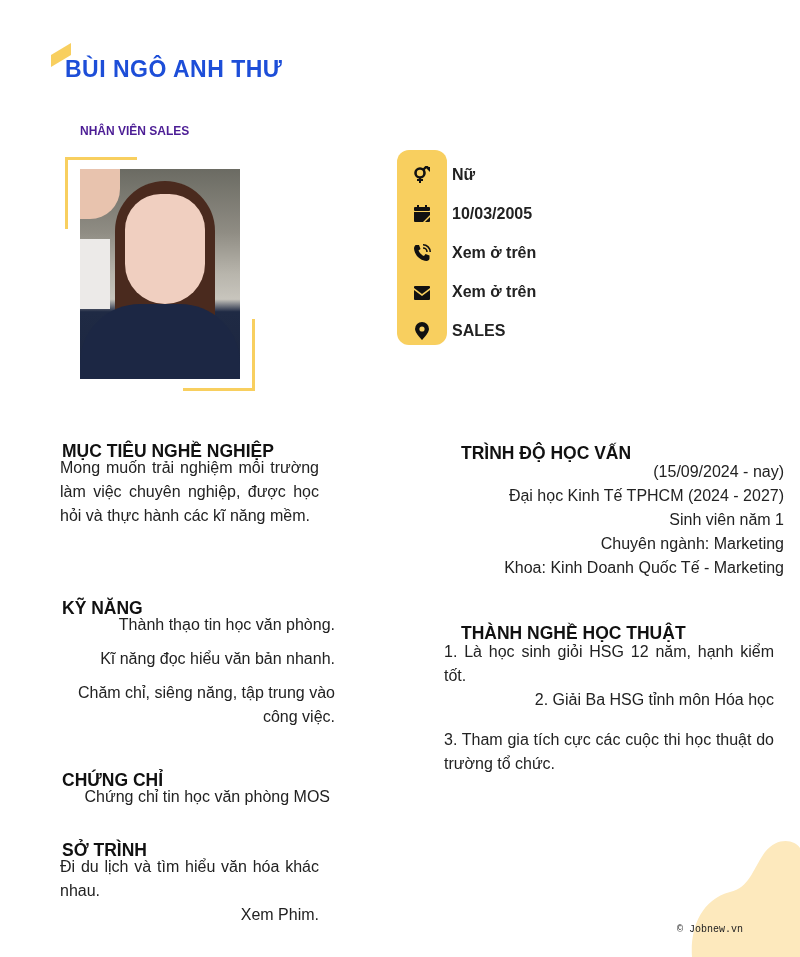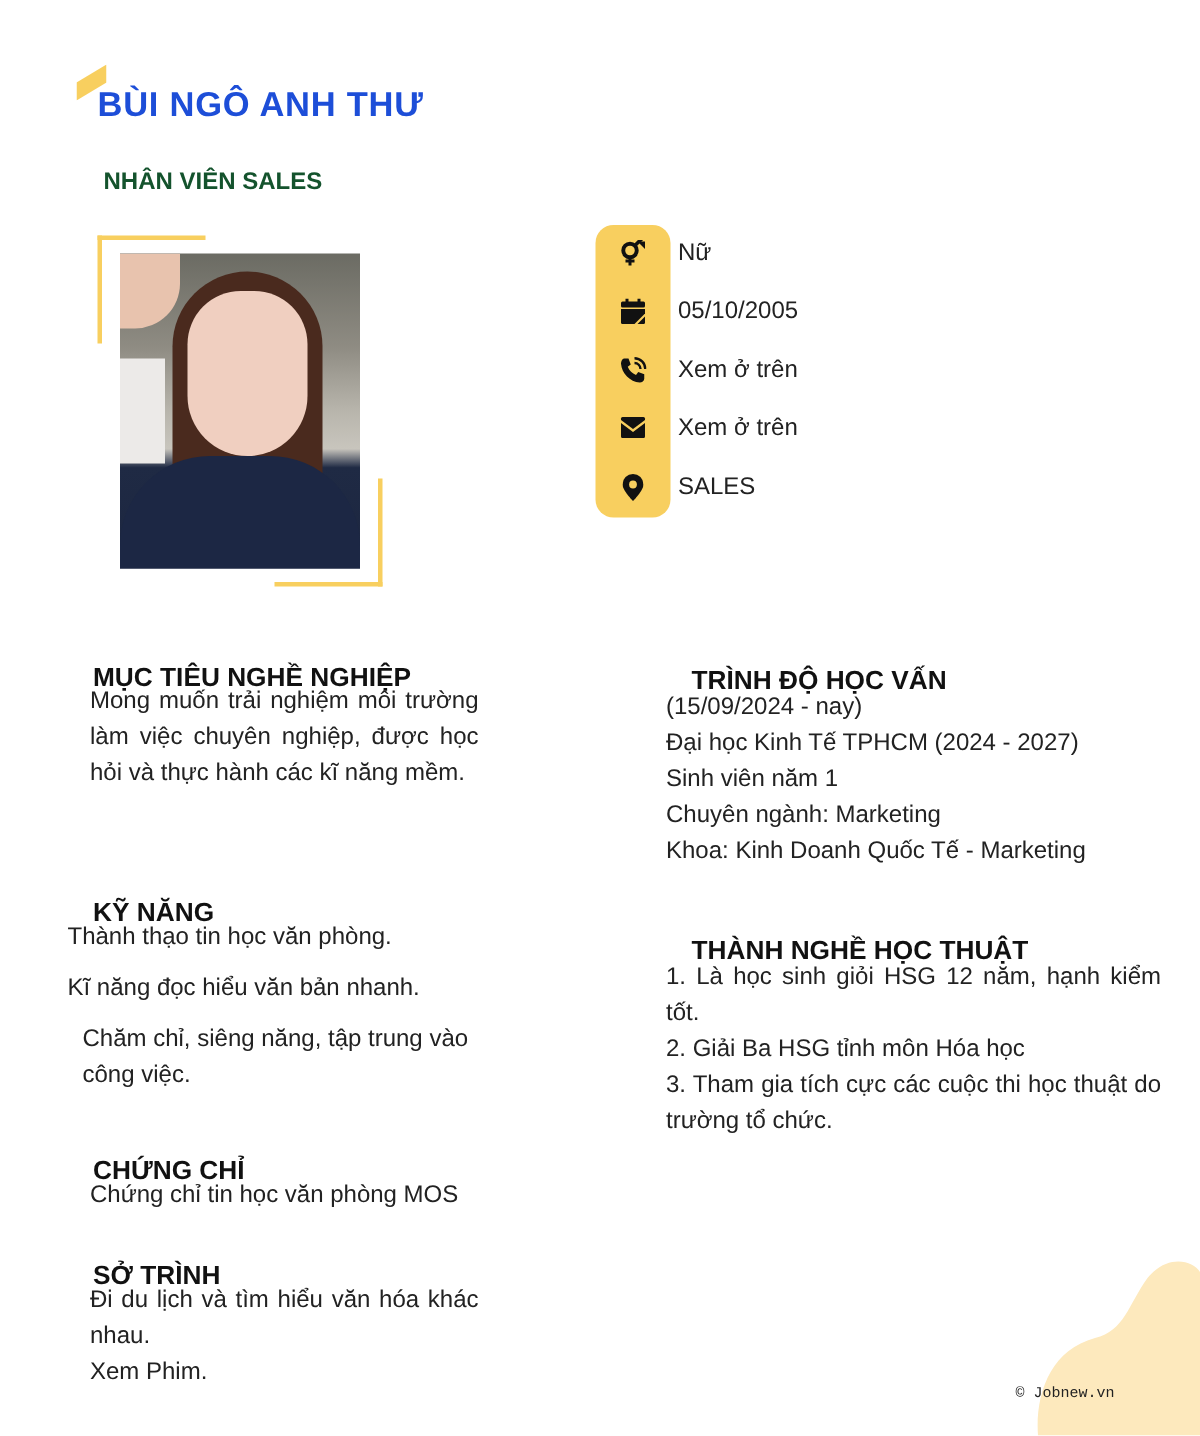--- a/index.html
+++ b/index.html
@@ -1,37 +1,37 @@
 <!DOCTYPE html>
 <html><head>
 <meta charset="utf-8">
 <style>
   html,body{margin:0;padding:0;background:#fff;}
   body{width:800px;height:957px;position:relative;overflow:hidden;font-family:"Liberation Sans","DejaVu Sans",sans-serif;color:#222;}
   .accent-slash{position:absolute;left:51px;top:43px;width:20px;height:24px;}
   .name{position:absolute;left:65px;top:56px;font-size:23px;font-weight:bold;letter-spacing:0.5px;color:#1d4ed8;margin:0;}
-  .title{position:absolute;left:65px;top:109px;font-size:16px;font-weight:bold;color:#14532d;margin:4px;}
+  .title{position:absolute;left:65px;top:109px;font-size:12px;font-weight:bold;color:#4c1d95;margin:15px;}
   .photo-wrap{position:absolute;left:65px;top:157px;width:190px;height:234px;}
   .corner-tl-h{position:absolute;left:0;top:0;width:72px;height:3px;background:#f8cf5f;}
   .corner-tl-v{position:absolute;left:0;top:0;width:3px;height:72px;background:#f8cf5f;}
   .corner-br-h{position:absolute;right:0;bottom:0;width:72px;height:3px;background:#f8cf5f;}
   .corner-br-v{position:absolute;right:0;bottom:0;width:3px;height:72px;background:#f8cf5f;}
   .photo{position:absolute;left:15px;top:12px;width:160px;height:210px;overflow:hidden;
     background:linear-gradient(180deg,#6b6b63 0%,#8f8c83 30%,#b8b5ac 50%,#c8c5bd 62%,#1f2a44 68%,#1c2640 100%);}
   .photo .face{position:absolute;left:45px;top:25px;width:80px;height:110px;border-radius:40px 40px 45px 45px;background:#f0cfc0;}
   .photo .hair{position:absolute;left:35px;top:12px;width:100px;height:170px;border-radius:50px 50px 20px 20px;background:#4a2a1e;}
   .photo .body{position:absolute;left:0;top:135px;width:160px;height:80px;border-radius:60px 60px 0 0;background:#1c2744;}
   .photo .arm{position:absolute;left:0;top:0;width:40px;height:50px;background:#e8c3ae;border-radius:0 0 30px 0;}
   .photo .sleeve{position:absolute;left:0;top:70px;width:30px;height:70px;background:#eceae8;}
   .info-bar{position:absolute;left:397px;top:150px;width:50px;height:195px;background:#f8cf5f;border-radius:12px;}
-  .info-row{position:absolute;left:397px;height:24px;display:flex;align-items:flex-start;}
+  .info-row{position:absolute;left:397px;height:24px;display:flex;align-items:flex-end;font-weight:bold;}
   .info-row .ico{width:50px;display:flex;justify-content:center;align-items:center;}
   .info-row .val{margin-left:5px;font-size:16px;color:#222;}
   .h2{position:absolute;font-size:17.5px;font-weight:bold;color:#111;margin:17px;}
-  .para{position:absolute;font-size:16px;line-height:24px;color:#222;margin:0;}
+  .para{position:absolute;font-size:16px;line-height:24px;color:#222;margin:0;text-align:right;}
   .justify{text-align:justify;}
   .blob{position:absolute;left:690px;top:840px;width:110px;height:117px;}
   .copyright{position:absolute;left:677px;top:924px;font-family:"Liberation Mono","DejaVu Sans Mono",monospace;font-size:10px;color:#222;}
 </style>
 </head>
 <body>
 
 <svg class="accent-slash" viewBox="0 0 20 24">
   <polygon points="0,12 20,0 20,12 0,24" fill="#f8cf5f"></polygon>
 </svg>
@@ -70,21 +70,21 @@
 <div class="info-row" style="top:199px">
   <span class="ico">
     <svg width="18" height="18" viewBox="0 0 18 18">
         <rect x="4" y="0" width="2" height="4" fill="#111"></rect>
         <rect x="12" y="0" width="2" height="4" fill="#111"></rect>
         <rect x="1" y="2" width="16" height="4" rx="1" fill="#111"></rect>
         <path d="M1 7 H17 V10 L10 17 H2 a1 1 0 0 1 -1 -1 Z" fill="#111"></path>
         <path d="M12 17 L17 12 L17 16 a1 1 0 0 1 -1 1 Z" fill="#111"></path>
       </svg>
   </span>
-  <span class="val">05/10/2005</span>
+  <span class="val">10/03/2005</span>
 </div>
 <div class="info-row" style="top:238px">
   <span class="ico">
     <svg width="18" height="18" viewBox="0 0 18 18">
         <path d="M3 1 L6 1 L7.5 5 L5.5 6.5 C6.5 9 8.5 11 11 12 L12.5 10 L16.5 11.5 L16.5 14.5 C16.5 16 15 17 13.5 17 C7 16.5 1.5 11 1 4.5 C1 3 2 1 3 1 Z" fill="#111"></path>
         <path d="M10 4 A4 4 0 0 1 14 8" fill="none" stroke="#111" stroke-width="1.6"></path>
         <path d="M10 0.8 A7.2 7.2 0 0 1 17.2 8" fill="none" stroke="#111" stroke-width="1.6"></path>
       </svg>
   </span>
   <span class="val">Xem ở trên</span>
@@ -126,18 +126,18 @@
 <h3 class="h2" style="left:444px;top:426px">TRÌNH ĐỘ HỌC VẤN</h3>
 <p class="para" style="left:444px;top:460px;width:340px">(15/09/2024 - nay)</p>
 <p class="para" style="left:444px;top:484px;width:340px">Đại học Kinh Tế TPHCM (2024 - 2027)</p>
 <p class="para" style="left:444px;top:508px;width:340px">Sinh viên năm 1</p>
 <p class="para" style="left:444px;top:532px;width:340px">Chuyên ngành: Marketing</p>
 <p class="para" style="left:444px;top:556px;width:340px">Khoa: Kinh Doanh Quốc Tế - Marketing</p>
 
 <h3 class="h2" style="left:444px;top:606px">THÀNH NGHỀ HỌC THUẬT</h3>
 <p class="para justify" style="left:444px;top:640px;width:330px">1. Là học sinh giỏi HSG 12 năm, hạnh kiểm tốt.</p>
 <p class="para" style="left:444px;top:688px;width:330px">2. Giải Ba HSG tỉnh môn Hóa học</p>
-<p class="para justify" style="left:444px;top:712px;width:330px">3. Tham gia tích cực các cuộc thi học thuật do trường tổ chức.</p>
+<p class="para justify" style="left:444px;top:728px;width:330px">3. Tham gia tích cực các cuộc thi học thuật do trường tổ chức.</p>
 
 <svg class="blob" viewBox="0 0 110 117">
   <path d="M2 117 C0 90 10 60 40 52 C60 47 62 30 75 12 C88 -4 105 0 110 8 L110 117 Z" fill="#fde9bd"></path>
 </svg>
 <div class="copyright">© Jobnew.vn</div>
 
 </body></html>

